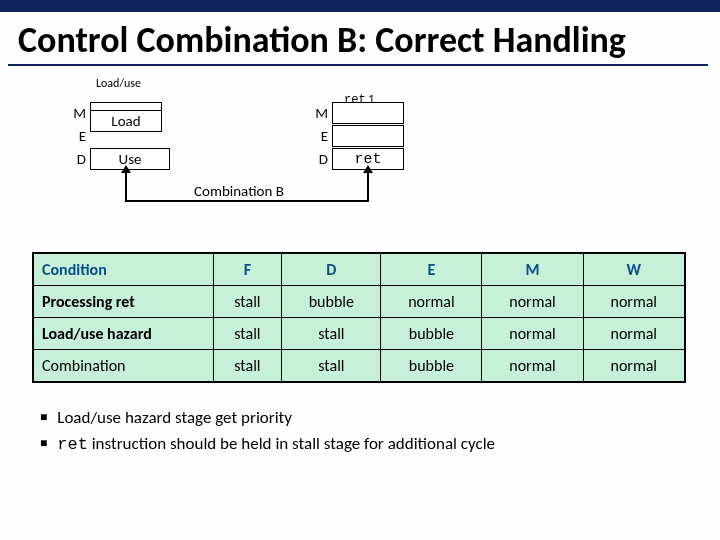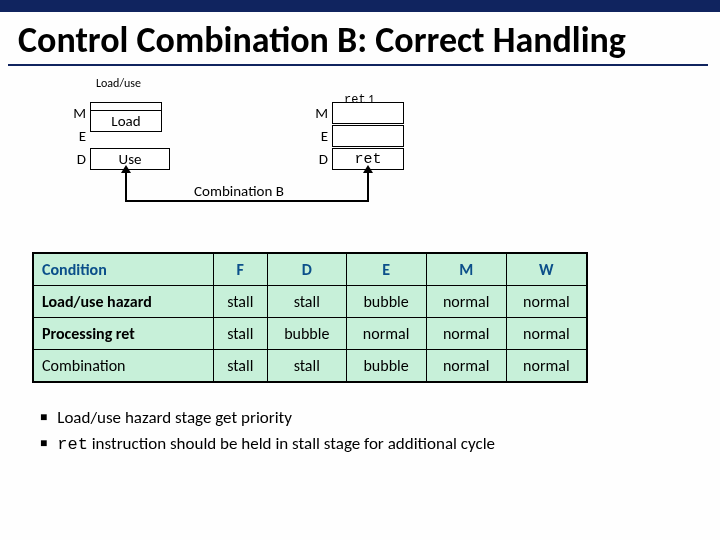--- a/index.html
+++ b/index.html
@@ -68,21 +68,21 @@
     border-left: 5px solid transparent;
     border-right: 5px solid transparent;
     border-bottom: 8px solid #000;
   }
   .comb-label {
     position: absolute;
     font-size: 15px;
   }
   table.main {
     border-collapse: collapse;
-    width: 556px;
+    width: 654px;
     margin-left: 32px;
     margin-top: 0px;
     border: 2.5px solid #000;
   }
   table.main th, table.main td {
     border: 1.5px solid #000;
     padding: 6px 8px;
     font-size: 16px;
     text-align: center;
     background: #c7f0d9;
@@ -162,32 +162,32 @@
       <th class="cond">Condition</th>
       <th>F</th>
       <th>D</th>
       <th>E</th>
       <th>M</th>
       <th>W</th>
     </tr>
   </thead>
   <tbody>
     <tr>
+      <td class="cond">Processing ret</td>
+      <td>stall</td>
+      <td>bubble</td>
+      <td>normal</td>
+      <td>normal</td>
+      <td>normal</td>
+    </tr>
+    <tr>
       <td class="cond">Load/use hazard</td>
       <td>stall</td>
       <td>stall</td>
       <td>bubble</td>
-      <td>normal</td>
-      <td>normal</td>
-    </tr>
-    <tr>
-      <td class="cond">Processing ret</td>
-      <td>stall</td>
-      <td>bubble</td>
-      <td>normal</td>
       <td>normal</td>
       <td>normal</td>
     </tr>
     <tr class="bold">
       <td class="cond">Combination</td>
       <td>stall</td>
       <td>stall</td>
       <td>bubble</td>
       <td>normal</td>
       <td>normal</td>

